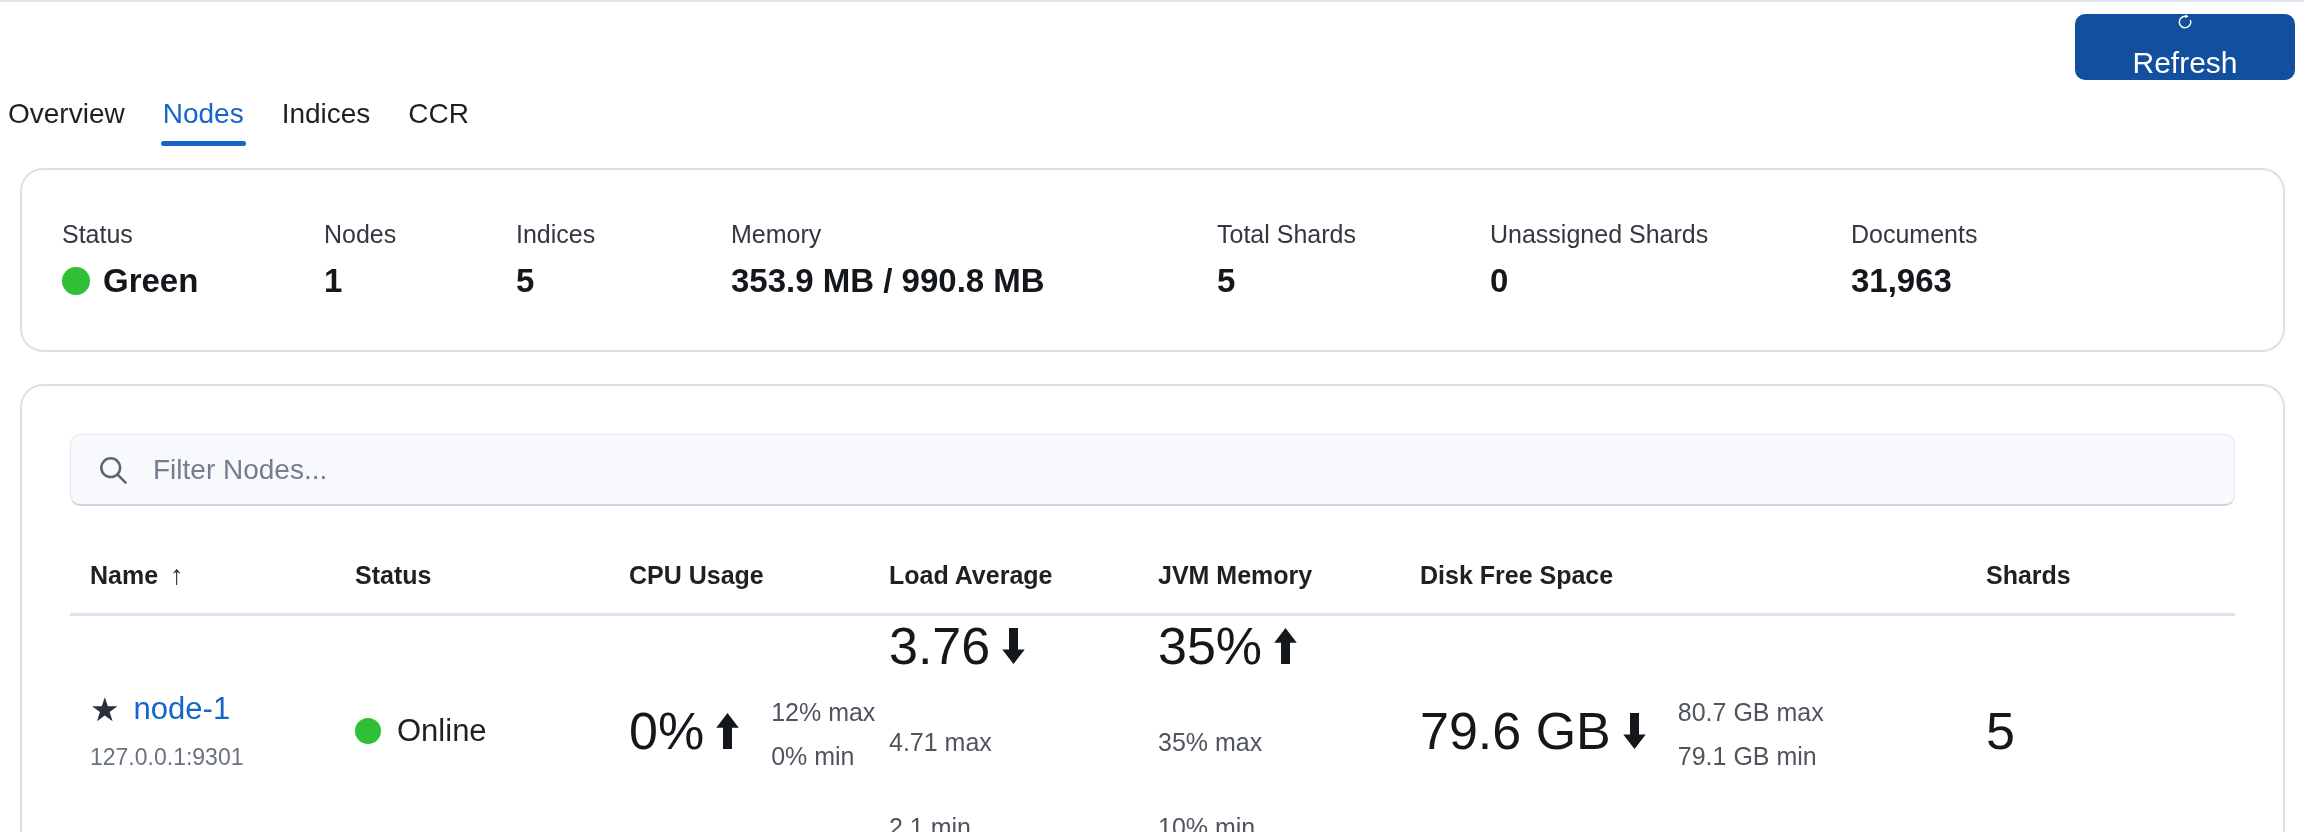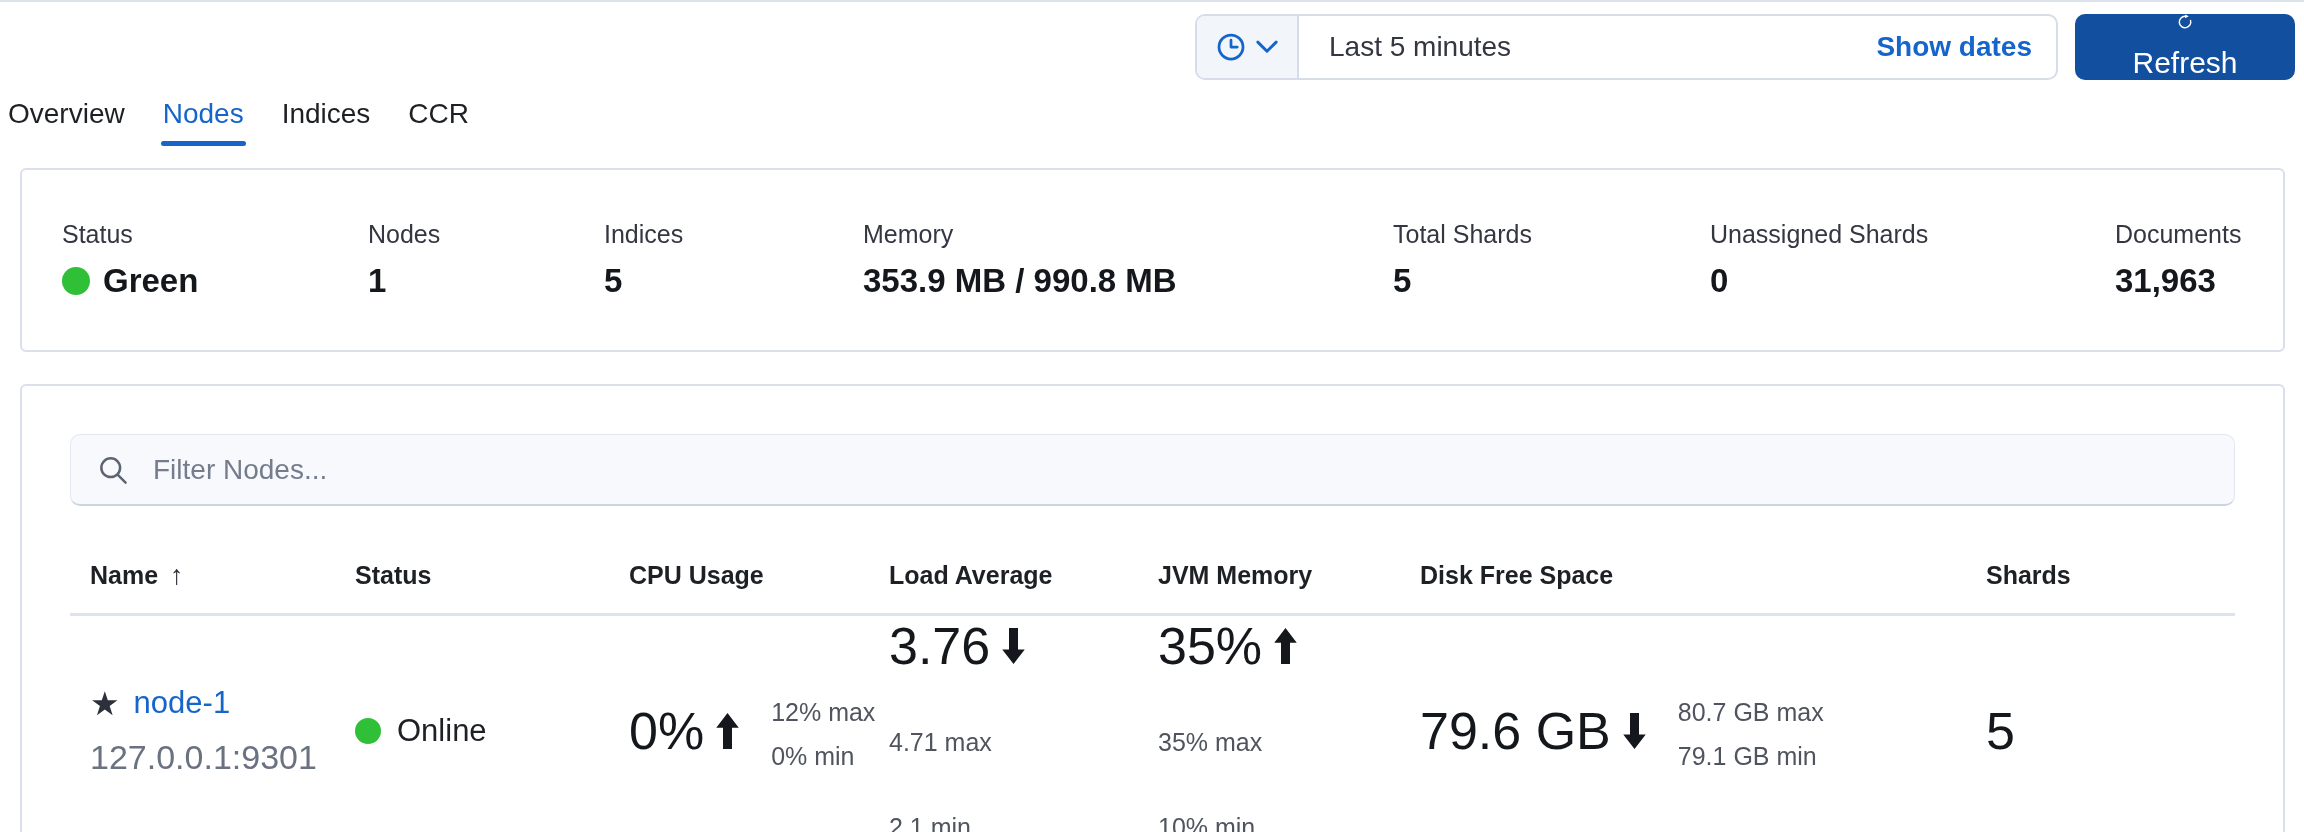--- a/index.html
+++ b/index.html
@@ -52,21 +52,21 @@
   }
   .tab.active { color: var(--accent, #1565cb); }
   .tab.active::after {
     content: ""; position: absolute; left: -2px; right: -2px; bottom: 0; height: 5px;
     background: var(--accent, #1565cb); border-radius: 3px;
   }
 
   
   .panel {
     position: absolute; left: 20px; width: 2265px; background: #fff;
-    border: 2px solid var(--panel_border, #dadfeb); border-radius: 6px; gap: 44px;
+    border: 2px solid var(--panel_border, #dadfeb); border-radius: 23px;
   }
   .summary { top: 168px; height: 184px; display: flex; align-items: center; padding-left: 40px; }
   .stat { flex: none; }
   .stat .label { font-size: 25px; color: #343741; margin-bottom: 13px; }
   .stat .value { font-size: 33px; font-weight: 700; color: #14181c; display: flex; align-items: center; gap: 13px; white-space: nowrap; }
   .s0 { width: 262px; } .s1 { width: 192px; } .s2 { width: 215px; } .s3 { width: 486px; }
   .s4 { width: 273px; } .s5 { width: 361px; } .s6 { width: 256px; } .s7 { width: auto; }
   .health-dot { width: 28px; height: 28px; border-radius: 50%; background: var(--success, #2fc037); flex: none; }
 
   
@@ -92,53 +92,40 @@
   .th-inner { display: flex; align-items: center; gap: 12px; }
   .sort-arrow { font-size: 27px; font-weight: 400; color: #2b303a; }
   td {
     height: 206px; vertical-align: middle; padding-left: 20px;
     border-bottom: 3px solid var(--divider, #dde3ee);
   }
 
   .name-line { display: flex; align-items: center; gap: 14px; }
   .star { font-size: 33px; color: #2b303a; line-height: 1; }
   .node-link { font-size: 31px; color: var(--accent, #1565cb); text-decoration: none; }
-  .ip { margin-top: 17px; font-size: 34px; color: var(--subtle, #6a7180); }
+  .ip { margin-top: 17px; font-size: 23px; color: var(--subtle, #6a7180); }
 
   .status-line { display: flex; align-items: center; gap: 16px; }
   .status-dot { width: 26px; height: 26px; border-radius: 50%; background: var(--success, #2fc037); flex: none; }
   .status-text { font-size: 31px; color: #1d2024; }
 
   .metric-row { display: flex; align-items: center; gap: 30px; }
   .metric-big { font-size: 52px; font-weight: 400; color: #14181c; display: flex; align-items: center; gap: 10px; white-space: nowrap; }
   .trend { width: 27px; height: 40px; flex: none; }
   .trend path { fill: #14181c; }
   .minmax { font-size: 25px; color: var(--muted, #4f545e); line-height: 37px; white-space: nowrap; margin-top: 7px; }
   .stacked .minmax { margin-top: 48px; }
   .shards-val { font-size: 52px; color: #14181c; }
 
   .icon-svg { display: block; }
 </style>
 </head>
 <body>
 
 <div class="toolbar">
-  <div class="datepicker">
-    <div class="quick-select">
-      <svg class="icon-svg" width="30" height="30" viewBox="0 0 24 24">
-        <circle cx="12" cy="12" r="9.6" fill="none" stroke="#1565cb" stroke-width="2.2"></circle>
-        <path d="M12 6.5 V12 H17" fill="none" stroke="#1565cb" stroke-width="2.2" stroke-linecap="round" stroke-linejoin="round"></path>
-      </svg>
-      <svg class="icon-svg" width="22" height="14" viewBox="0 0 18 11">
-        <polyline points="1.5,1.5 9,9 16.5,1.5" fill="none" stroke="#1565cb" stroke-width="2.4" stroke-linecap="round" stroke-linejoin="round"></polyline>
-      </svg>
-    </div>
-    <div class="dp-text">Last 5 minutes</div>
-    <div class="show-dates">Show dates</div>
-  </div>
   <button class="refresh-btn">
     <svg class="icon-svg" width="30" height="30" viewBox="0 0 24 24">
       <path d="M12 3.4 a8.6 8.6 0 1 0 8.3 6.2" fill="none" stroke="#fff" stroke-width="2.2" stroke-linecap="round"></path>
       <path d="M12.2 0.6 L17.6 3.4 L12.2 6.4 Z" fill="#fff"></path>
     </svg>
     <span>Refresh</span>
   </button>
 </div>
 
 <nav class="tabs">

